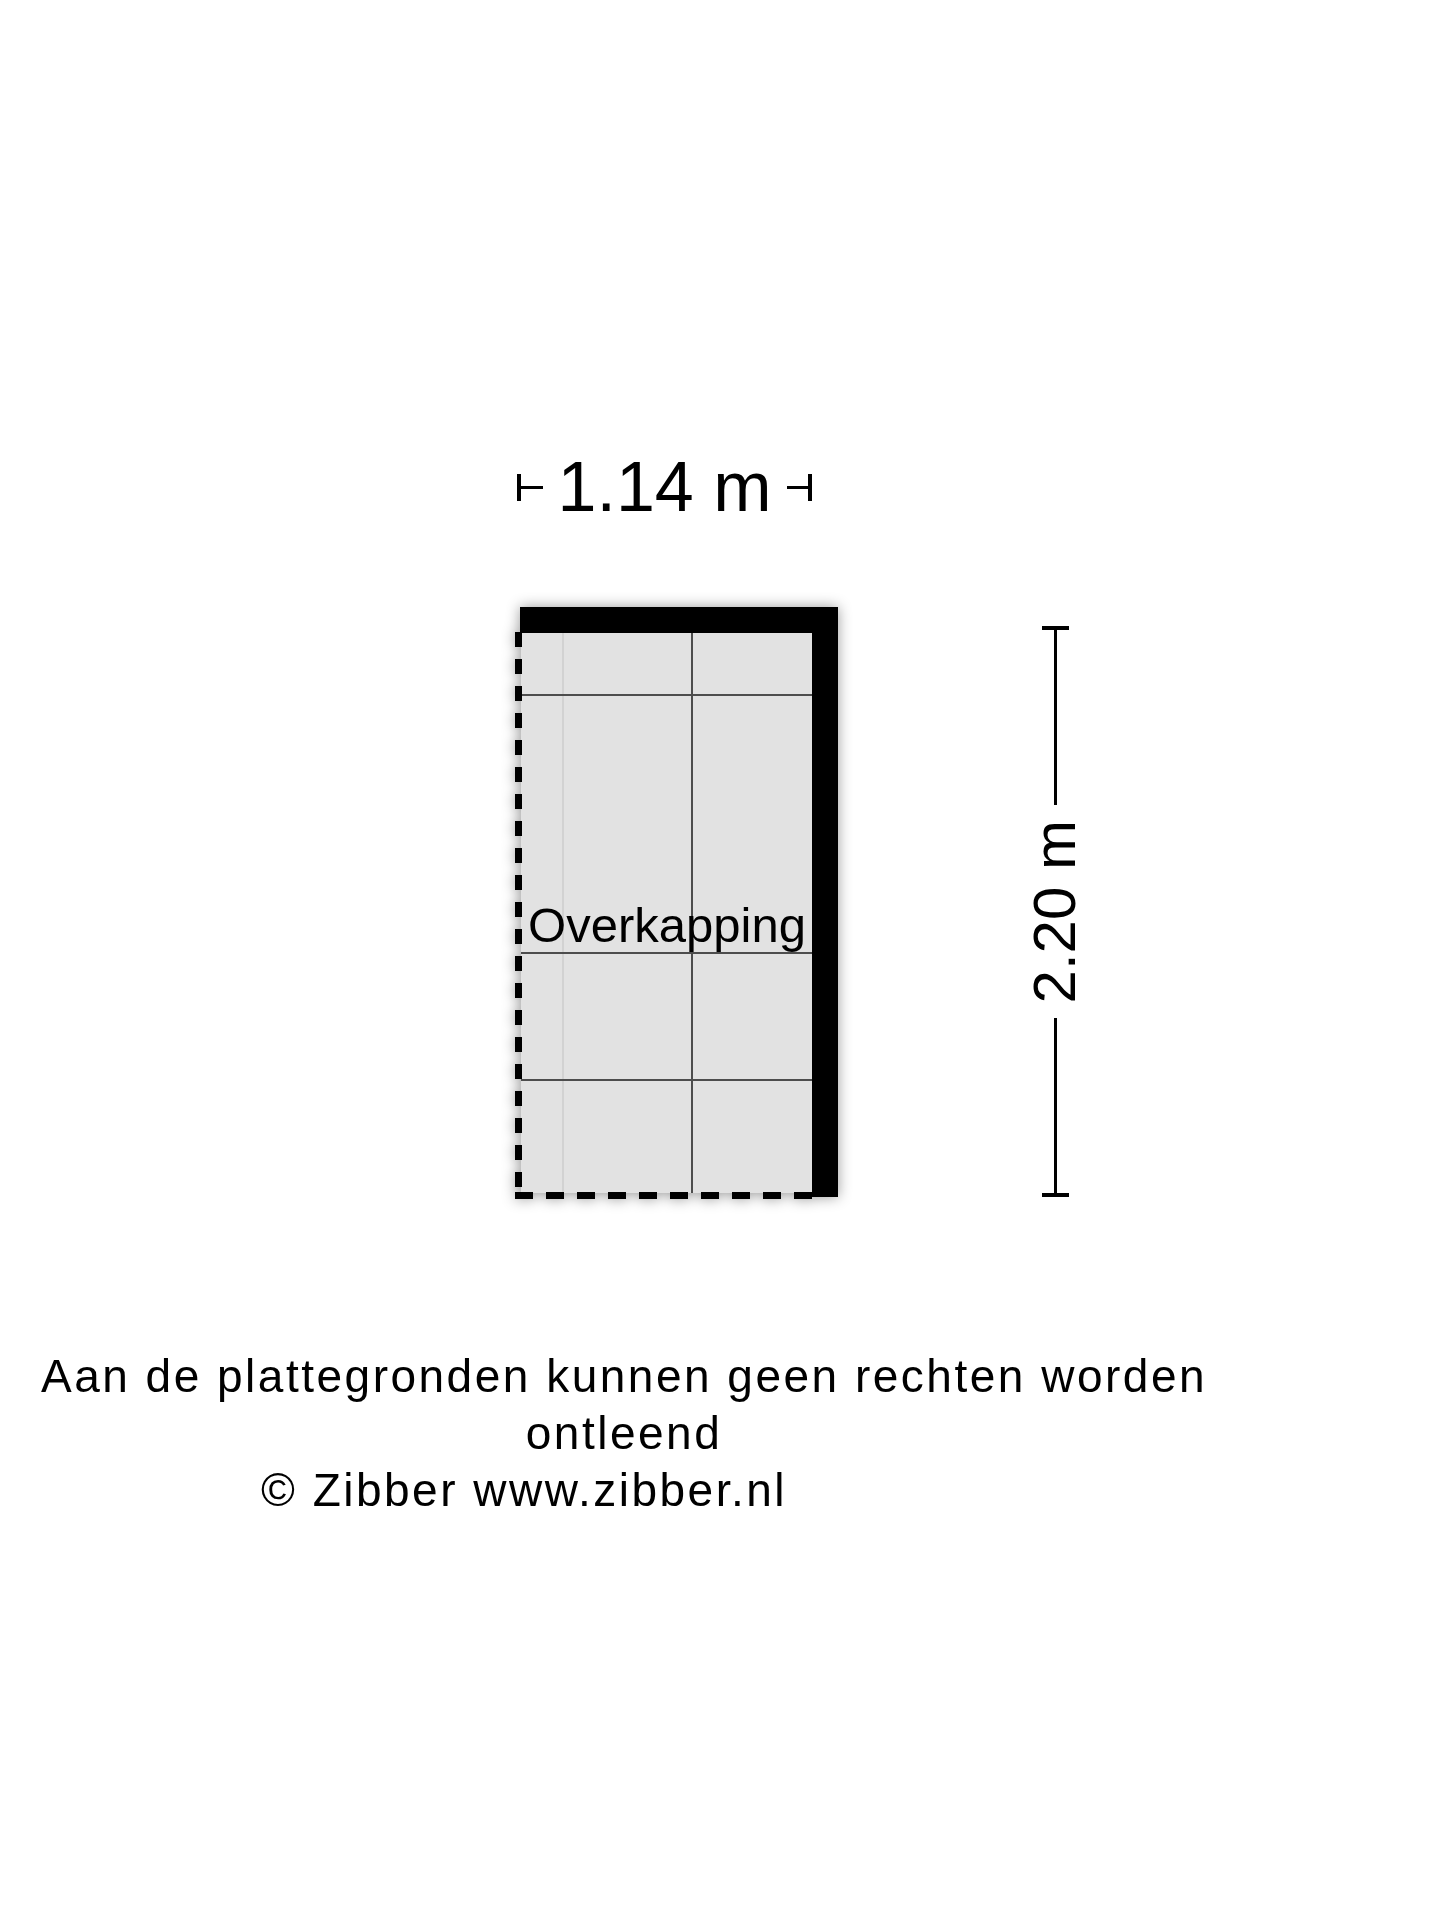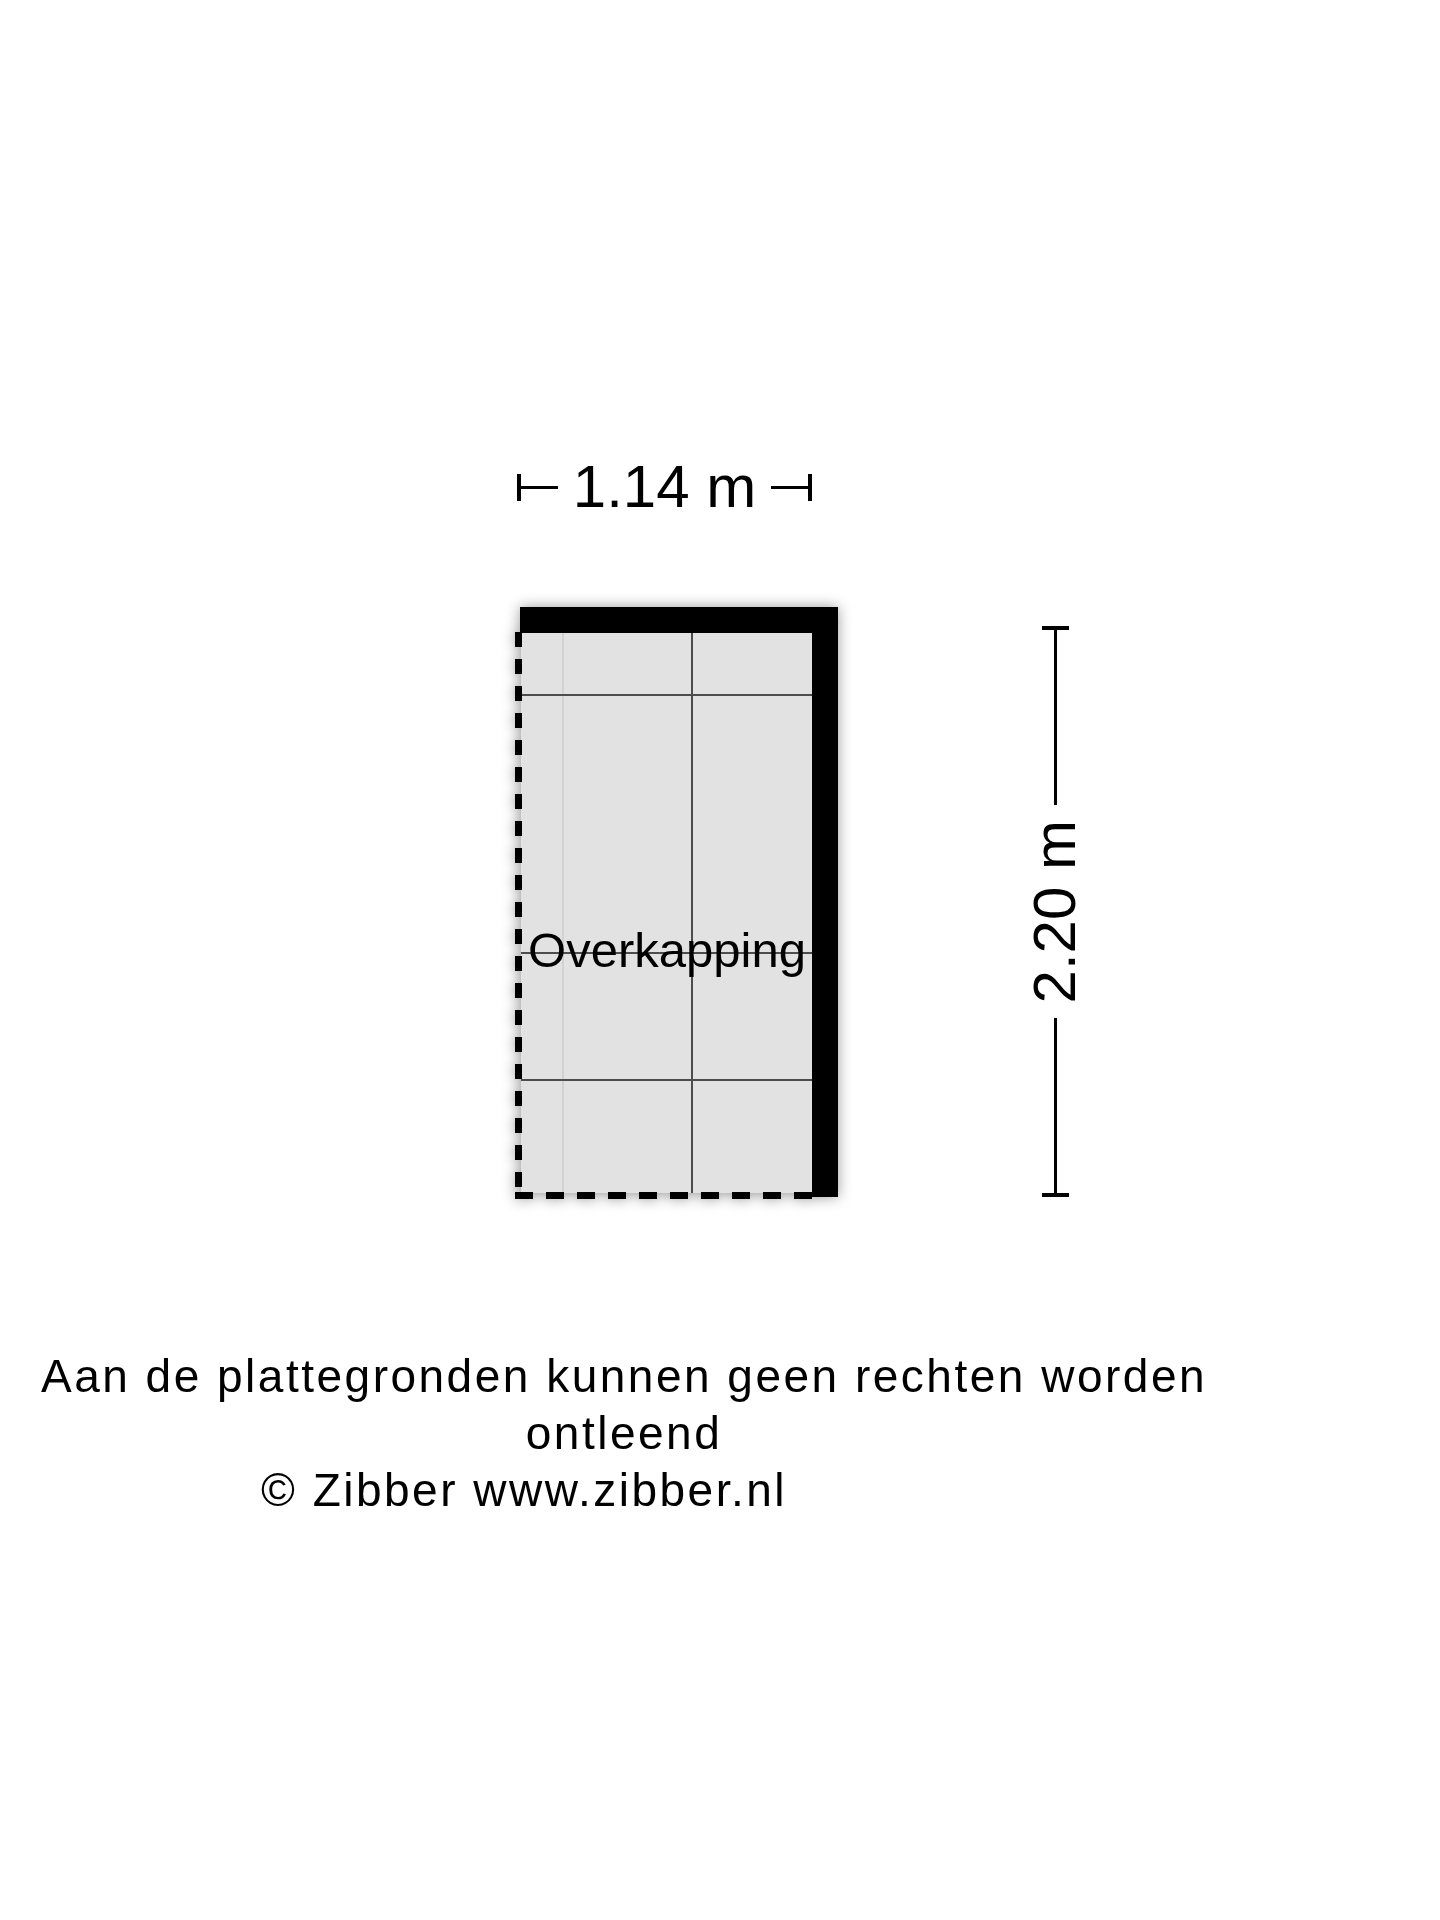--- a/index.html
+++ b/index.html
@@ -16,21 +16,21 @@
   }
 
   
   .dim-top{
     position:absolute; left:517px; top:455px; width:295px; height:64px;
     display:flex; align-items:center;
   }
   .tick-v{width:4px; height:27px; background:var(--wall); flex:0 0 auto;}
   .dim-line-h{height:3px; background:var(--wall); flex:1 1 auto;}
   .dim-label-h{
-    flex:0 0 auto; font-size:60px; line-height:60px; padding:0 15px;
+    flex:0 0 auto; font-size:70px; line-height:60px; padding:0 15px;
     white-space:nowrap; color:var(--text);
   }
 
   
   .plan{
     position:absolute; left:0; top:0;
     filter:drop-shadow(0 0 7px rgba(0,0,0,0.40));
   }
   .wall-top{position:absolute; left:520px; top:607px; width:318px; height:26px; background:var(--wall);}
   .wall-right{position:absolute; left:812px; top:607px; width:26px; height:590px; background:var(--wall);}
@@ -44,21 +44,21 @@
     background:repeating-linear-gradient(to right, var(--wall) 0 18px, transparent 18px 31px);
   }
   .gridline{position:absolute;}
   .gl-v{width:2px; top:0; height:100%;}
   .gl-h{height:2px; left:0; width:100%;}
   .gl-dark{background:var(--grid-dark);}
   .gl-faint{background:var(--grid-faint);}
   .room-label{
     position:absolute; left:0; top:269px; width:100%;
     text-align:center; font-size:49px; line-height:49px;
-    white-space:nowrap; color:var(--text);margin-top:25px;
+    white-space:nowrap; color:var(--text);
   }
 
   
   .dim-right{
     position:absolute; left:1028px; top:626px; width:54px; height:571px;
     display:flex; flex-direction:column; align-items:center;
   }
   .tick-h{width:27px; height:4px; background:var(--wall); flex:0 0 auto;}
   .dim-line-v{width:3px; background:var(--wall); flex:1 1 auto;}
   .dim-label-v{

